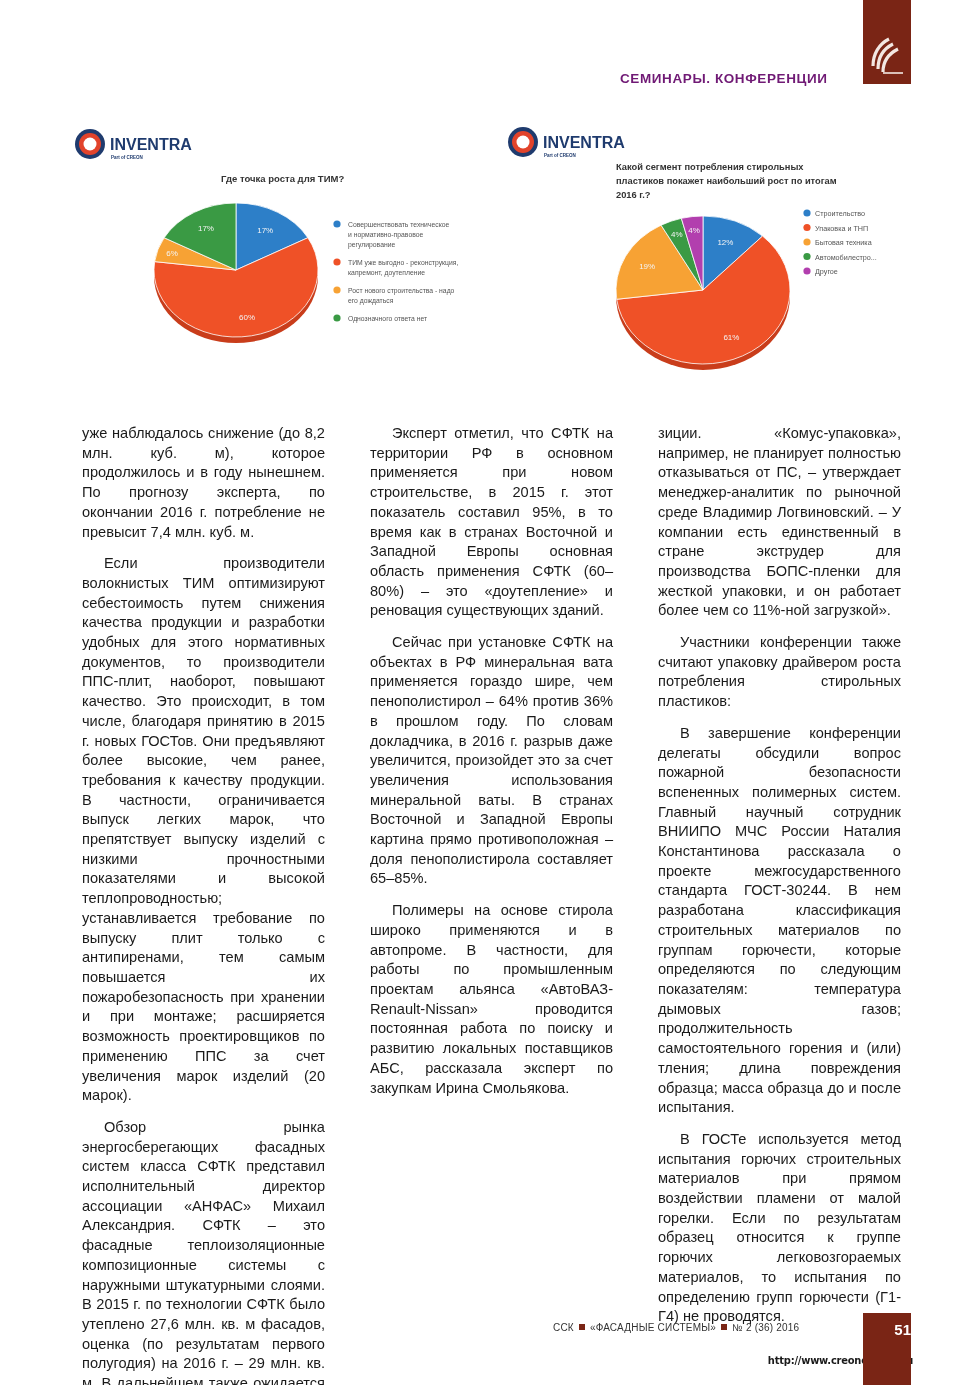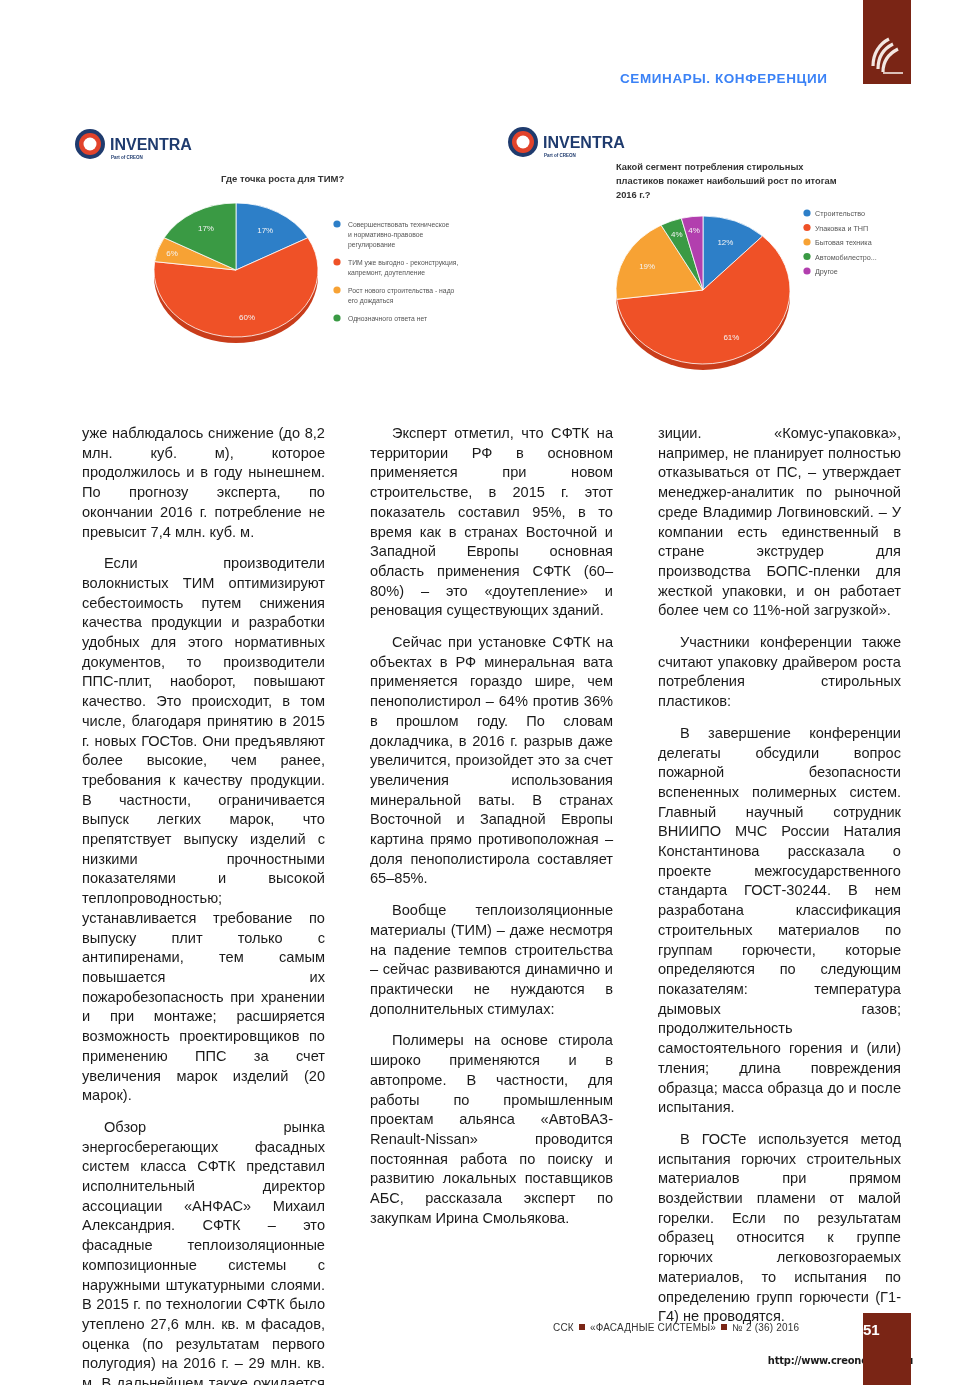--- a/index.html
+++ b/index.html
@@ -1,38 +1,38 @@
 <!DOCTYPE html>
 <html><head>
 <meta charset="utf-8">
 <style>
   html, body { margin:0; padding:0; }
   body { width:980px; height:1385px; background:#ffffff; position:relative; overflow:hidden;
          font-family:"Liberation Sans", sans-serif; color:#1a1a1a; }
   .top-tab { position:absolute; left:863px; top:0; width:48px; height:84px; background:#7a2515; }
   .top-tab svg { position:absolute; left:6px; top:36px; }
   .section-title { position:absolute; left:620px; top:71px; font-size:13.5px; font-weight:bold;
-         letter-spacing:0.6px; color:#3b82f6; }
+         letter-spacing:0.6px; color:#701a75; }
   .chart-box { position:absolute; top:120px; height:275px; }
   .chart-left { left:66px; width:420px; }
   .chart-right { left:500px; width:420px; }
   .chart-box svg { position:absolute; left:0; top:0; }
   .col { position:absolute; top:412px; width:267px; font-size:14.6px; line-height:19.7px;
          text-align:justify; }
   .col p { margin:12px; text-indent:0; }
   .col p.ind { text-indent:22px; }
   .col1 { left:70px; }
   .col2 { left:358px; }
   .col3 { left:646px; }
   .source { text-align:right; font-family:"DejaVu Sans Condensed","DejaVu Sans", sans-serif;
             font-weight:bold; font-size:11px; margin-top:24px; letter-spacing:-0.2px; }
   .footer-text { position:absolute; left:553px; top:1322px; font-size:10px; color:#333; letter-spacing:0.2px; }
   .footer-text .sq { display:inline-block; width:6px; height:6px; background:#7a2515; margin:0 5px 2px 5px; vertical-align:middle; }
   .page-tab { position:absolute; left:863px; top:1313px; width:48px; height:72px; background:#7a2515; }
-  .page-num { position:absolute; left:0; width:48px; top:8px; text-align:left; color:#fff; font-weight:bold; font-size:15px; }
+  .page-num { position:absolute; left:0; width:48px; top:8px; text-align:right; color:#fff; font-weight:bold; font-size:15px; }
 </style>
 </head>
 <body>
 
 <div class="top-tab">
   <svg width="36" height="40" viewBox="0 0 36 40">
     <path d="M4 30 C4 18 10 8 20 3" stroke="#f3e7e2" stroke-width="3.2" fill="none"></path>
     <path d="M9 33 C9 22 14 13 24 8" stroke="#f3e7e2" stroke-width="3.2" fill="none"></path>
     <path d="M14 36 C14 26 19 18 29 13" stroke="#f3e7e2" stroke-width="3.2" fill="none"></path>
     <path d="M14 37 L34 37" stroke="#f3e7e2" stroke-width="1.6"></path>
@@ -129,21 +129,20 @@
 </div>
 
 <div class="col col1" id="col0">
     <p>уже наблюдалось снижение (до 8,2 млн. куб. м), которое продолжилось и в году нынешнем. По прогнозу эксперта, по окончании 2016 г. потребление не превысит 7,4 млн. куб. м.</p>
     <p class="ind">Если производители волокнистых ТИМ оптимизируют себестоимость путем снижения качества продукции и разработки удобных для этого нормативных документов, то производители ППС-плит, наоборот, повышают качество. Это происходит, в том числе, благодаря принятию в 2015 г. новых ГОСТов. Они предъявляют более высокие, чем ранее, требования к качеству продукции. В частности, ограничивается выпуск легких марок, что препятствует выпуску изделий с низкими прочностными показателями и высокой теплопроводностью; устанавливается требование по выпуску плит только с антипиренами, тем самым повышается их пожаробезопасность при хранении и при монтаже; расширяется возможность проектировщиков по применению ППС за счет увеличения марок изделий (20 марок).</p>
     <p class="ind">Обзор рынка энергосберегающих фасадных систем класса СФТК представил исполнительный директор ассоциации «АНФАС» Михаил Александрия. СФТК – это фасадные теплоизоляционные композиционные системы с наружными штукатурными слоями. В 2015 г. по технологии СФТК было утеплено 27,6 млн. кв. м фасадов, оценка (по результатам первого полугодия) на 2016 г. – 29 млн. кв. м. В дальнейшем также ожидается рост примерно на 7% ежегодно.</p>
   </div>
 <div class="col col2" id="col1">
     <p class="ind">Эксперт отметил, что СФТК на территории РФ в основном применяется при новом строительстве, в 2015 г. этот показатель составил 95%, в то время как в странах Восточной и Западной Европы основная область применения СФТК (60–80%) – это «доутепление» и реновация существующих зданий.</p>
     <p class="ind">Сейчас при установке СФТК на объектах в РФ минеральная вата применяется гораздо шире, чем пенополистирол – 64% против 36% в прошлом году. По словам докладчика, в 2016 г. разрыв даже увеличится, произойдет это за счет увеличения использования минеральной ваты. В странах Восточной и Западной Европы картина прямо противоположная – доля пенополистирола составляет 65–85%.</p>
-    <p class="ind">Вообще теплоизоляционные материалы (ТИМ) – даже несмотря на падение темпов строительства – сейчас развиваются динамично и практически не нуждаются в дополнительных стимулах:</p>
     <p class="ind">Полимеры на основе стирола широко применяются и в автопроме. В частности, для работы по промышленным проектам альянса «АвтоВАЗ-Renault-Nissan» проводится постоянная работа по поиску и развитию локальных поставщиков АБС, рассказала эксперт по закупкам Ирина Смольякова.</p>
   </div>
 <div class="col col3" id="col2">
 <p>зиции. «Комус-упаковка», например, не планирует полностью отказываться от ПС, – утверждает менеджер-аналитик по рыночной среде Владимир Логвиновский. – У компании есть единственный в стране экструдер для производства БОПС-пленки для жесткой упаковки, и он работает более чем со 11%-ной загрузкой».</p>
     <p class="ind">Участники конференции также считают упаковку драйвером роста потребления стирольных пластиков:</p>
     <p class="ind">В завершение конференции делегаты обсудили вопрос пожарной безопасности вспененных полимерных систем. Главный научный сотрудник ВНИИПО МЧС России Наталия Константинова рассказала о проекте межгосударственного стандарта ГОСТ-30244. В нем разработана классификация строительных материалов по группам горючести, которые определяются по следующим показателям: температура дымовых газов; продолжительность самостоятельного горения и (или) тления; длина повреждения образца; масса образца до и после испытания.</p>
     <p class="ind">В ГОСТе используется метод испытания горючих строительных материалов при прямом воздействии пламени от малой горелки. Если по результатам образец относится к группе горючих легковозгораемых материалов, то испытания по определению групп горючести (Г1-Г4) не проводятся.</p>
     <div class="source">http://www.creonenergy.ru</div>
   </div>
 

